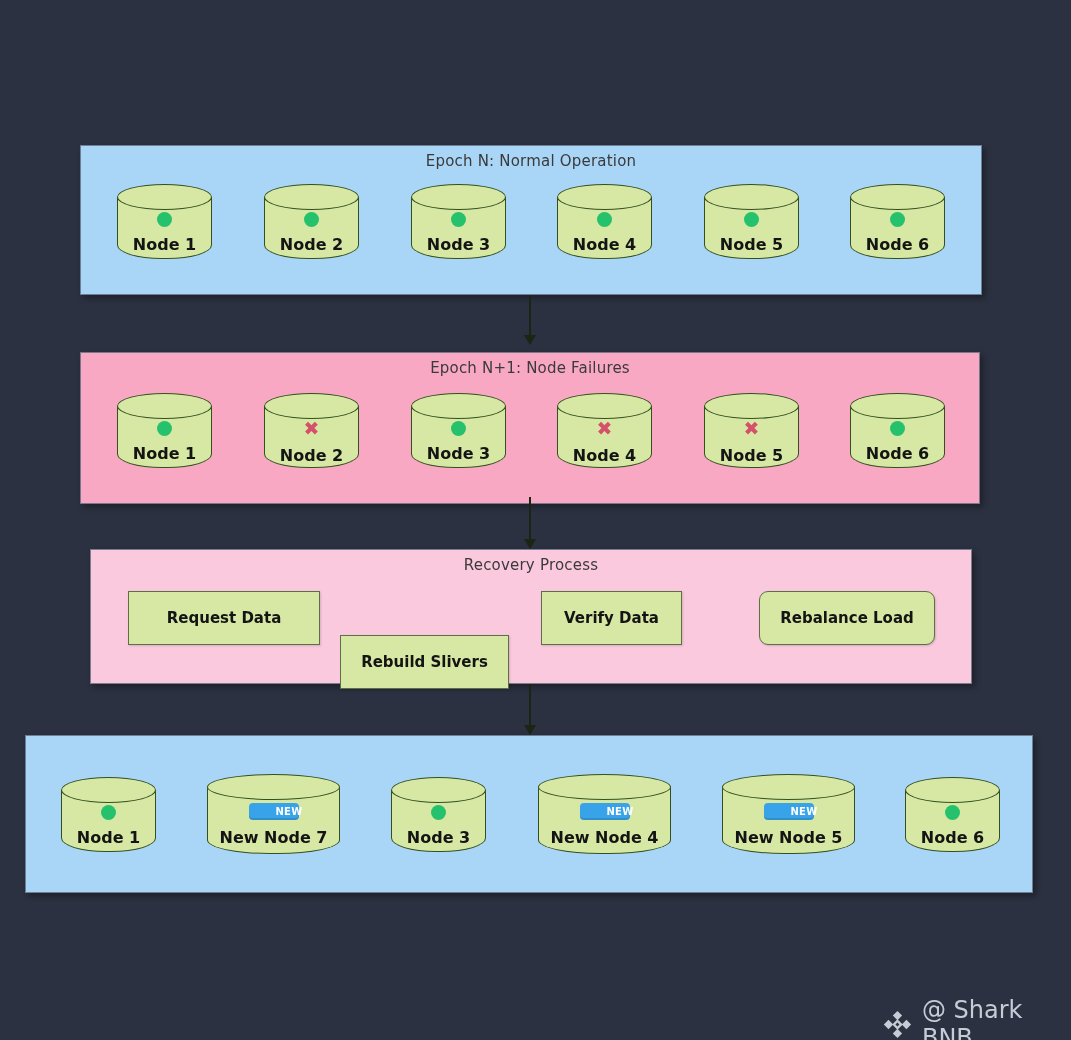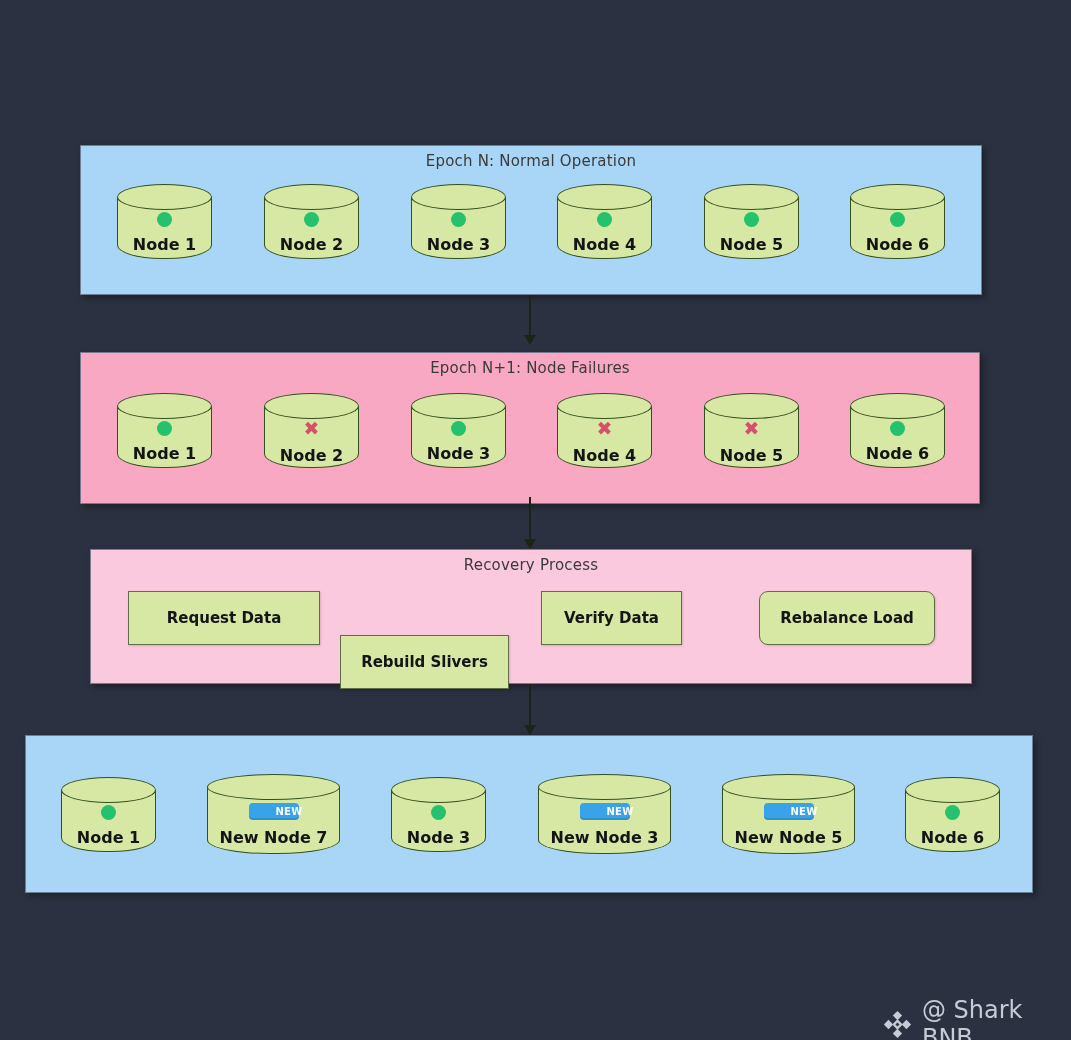--- a/index.html
+++ b/index.html
@@ -237,21 +237,21 @@
       <div class="cyl-label">
         <span class="dot"></span>
         <span>Node 3</span>
       </div>
     </div>
     <div class="cyl" style="left:512px;top:38px;width:133px;height:80px;">
       <div class="cyl-top"></div>
       <div class="cyl-body"></div>
       <div class="cyl-label">
         <span class="newbadge">NEW</span>
-        <span>New Node 3</span>
+        <span>New Node 4</span>
       </div>
     </div>
     <div class="cyl" style="left:696px;top:38px;width:133px;height:80px;">
       <div class="cyl-top"></div>
       <div class="cyl-body"></div>
       <div class="cyl-label">
         <span class="newbadge">NEW</span>
         <span>New Node 5</span>
       </div>
     </div>

